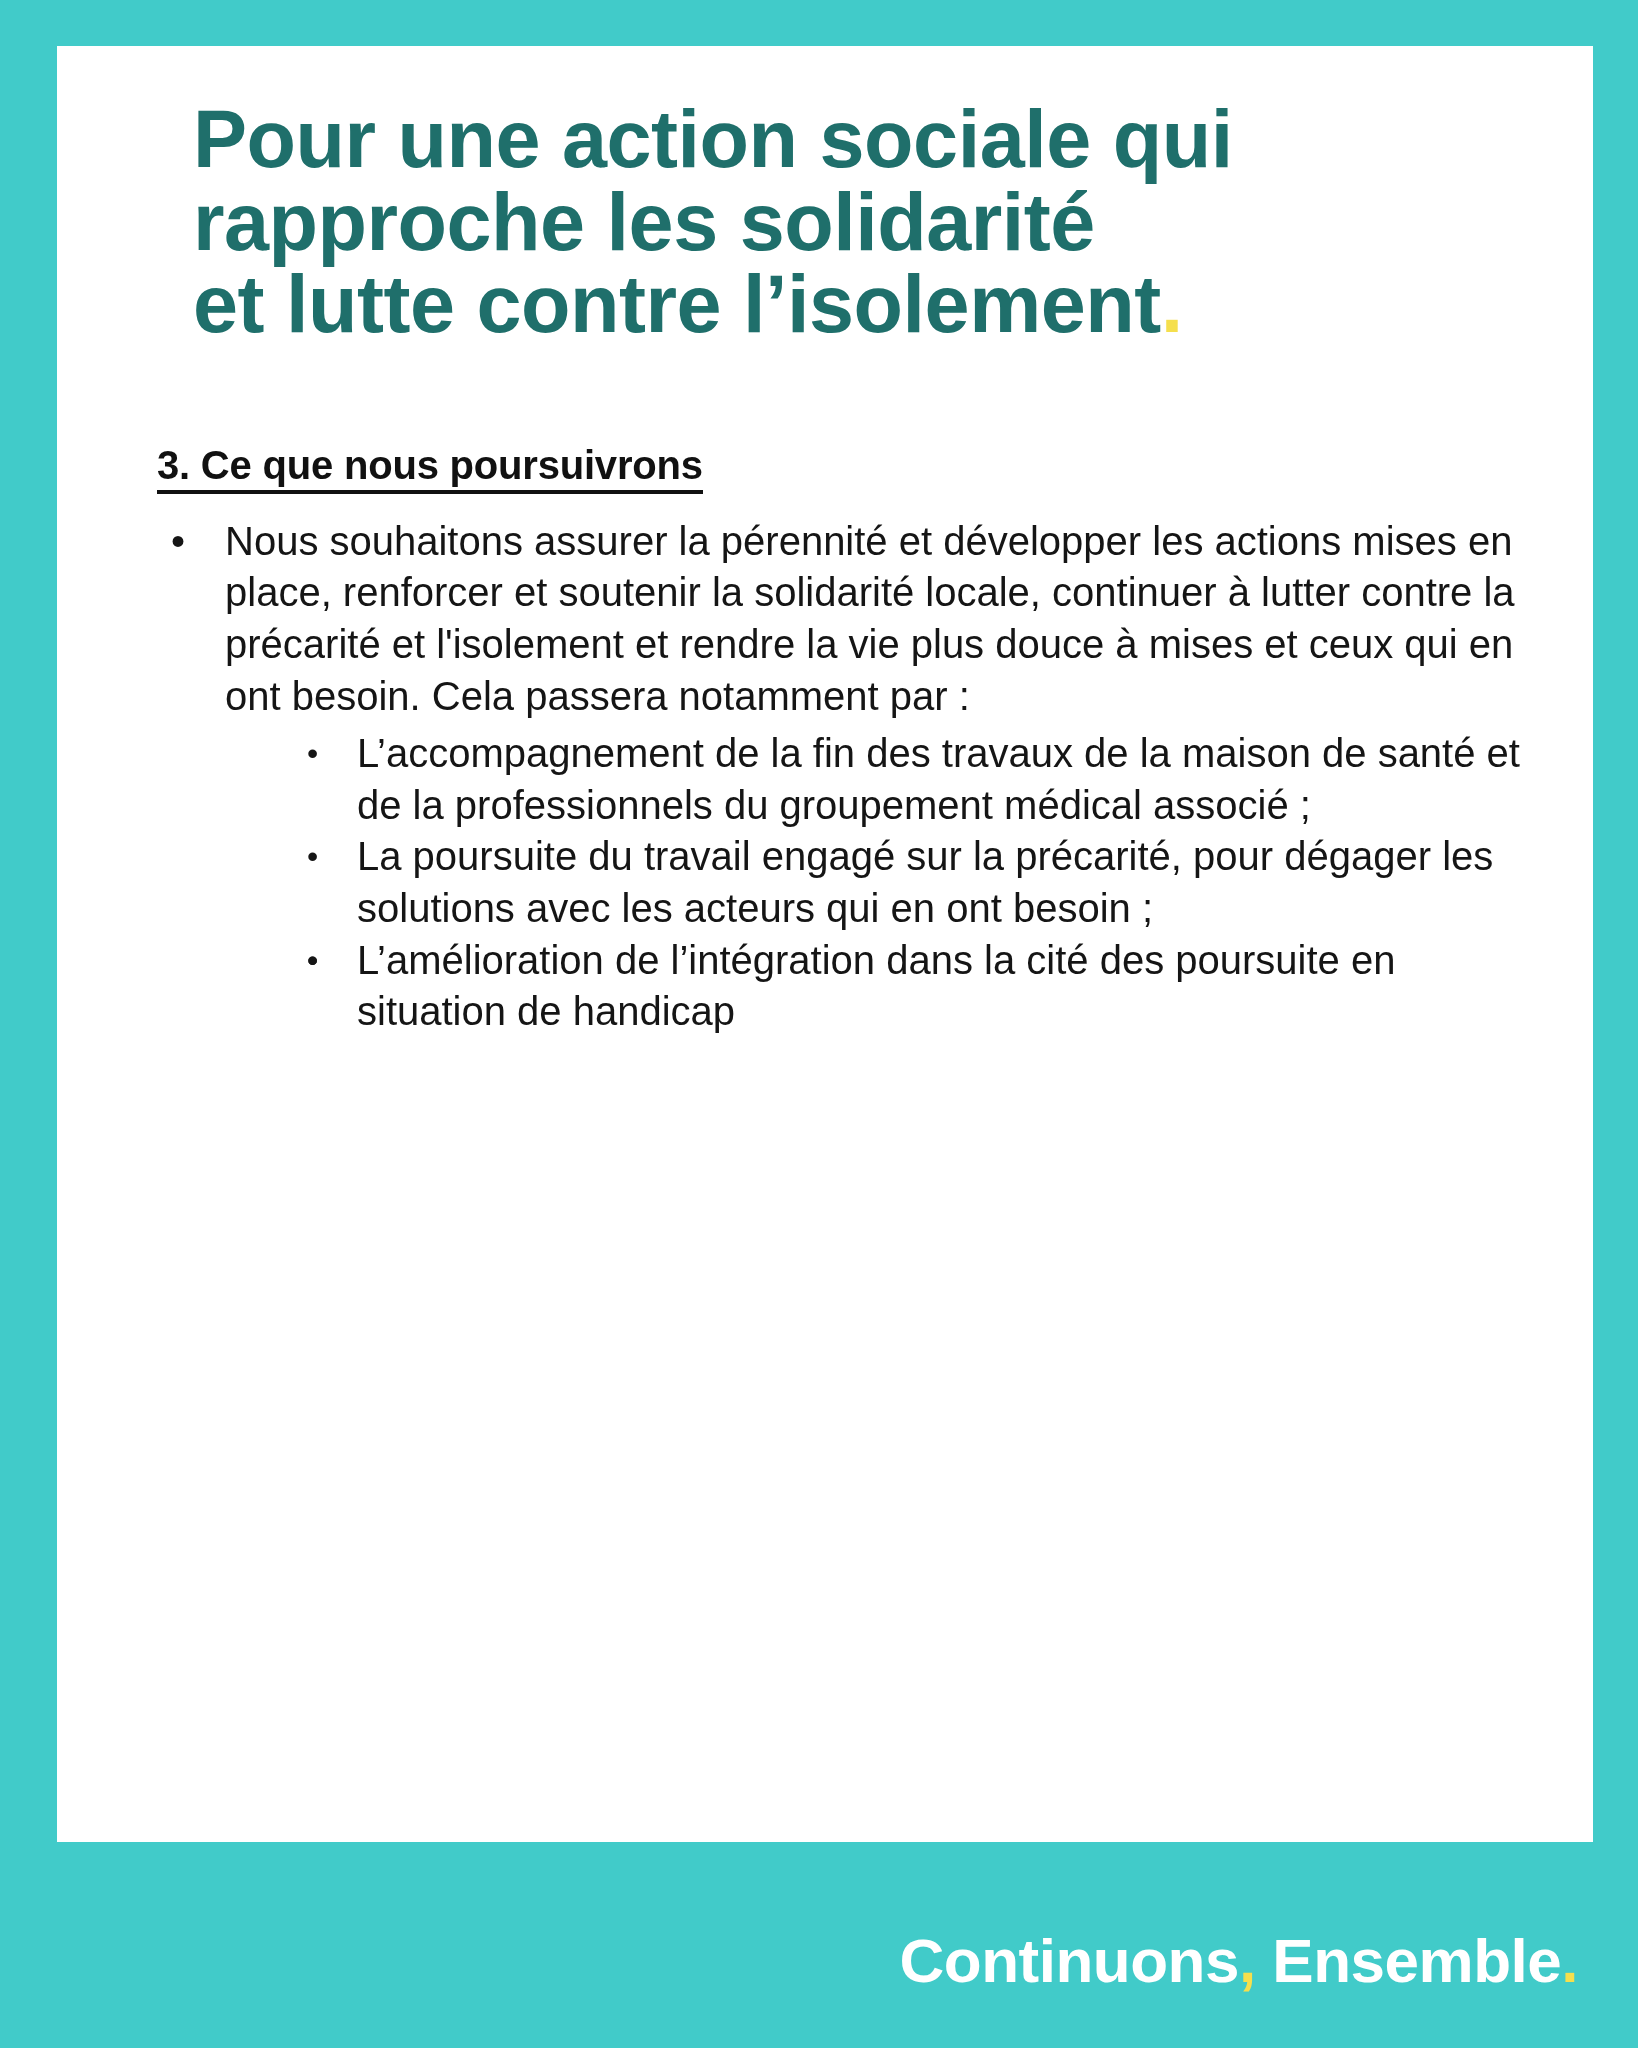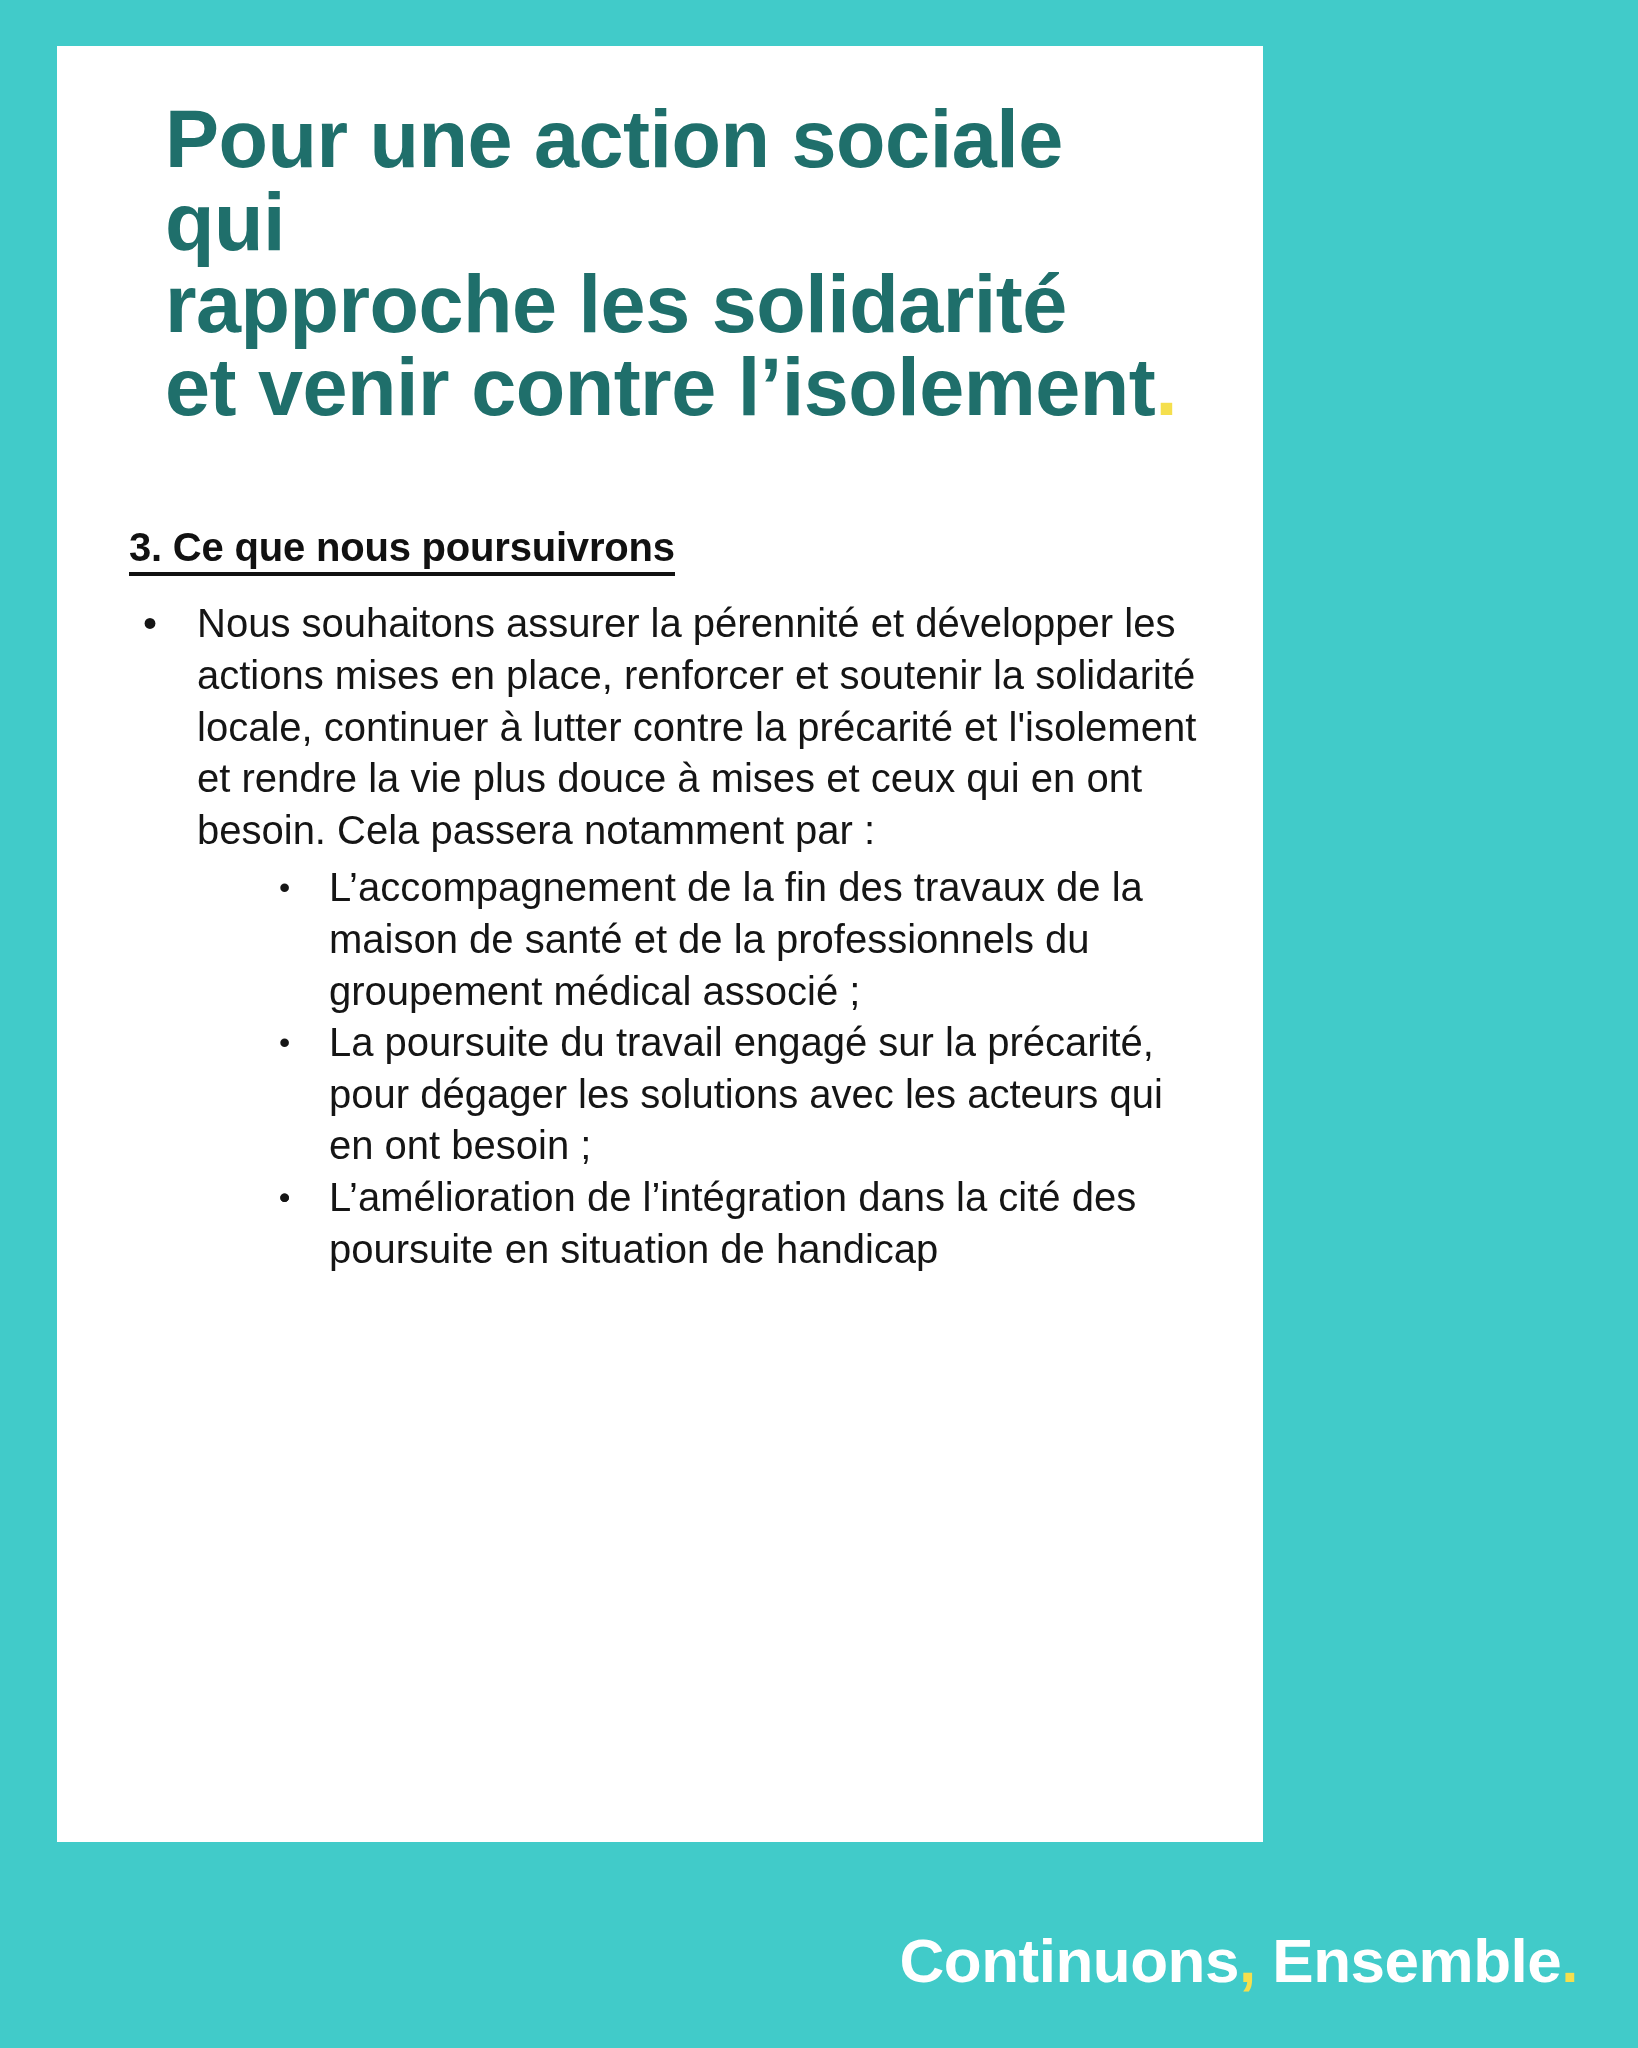--- a/index.html
+++ b/index.html
@@ -20,25 +20,25 @@
     height: 2048px;
     background: #41CBC9;
     box-sizing: border-box;
   }
 
   
   .panel {
     position: absolute;
     left: 57px;
     top: 46px;
-    width: 1206px;
+    width: 1536px;
     height: 1796px;
     background: #FFFFFF;
     box-sizing: border-box;
-    padding: 42px 62px 0 34px;
+    padding: 42px 62px 0 62px;
   }
 
   
   .title {
     color: #1F6F6B;
     font-size: 81px;
     font-weight: bold;
     line-height: 1.02;
     letter-spacing: -0.5px;
     margin: 0 0 0 0;
@@ -139,21 +139,21 @@
 </head>
 <body>
 
 <div class="slide">
 
   <div class="panel">
 
     <h1 class="title">
       <span>Pour une action sociale qui</span><br>
       <span>rapproche les solidarité</span><br>
-      <span>et venir contre l’isolement</span><span class="accent-dot">.</span>
+      <span>et lutte contre l’isolement</span><span class="accent-dot">.</span>
     </h1>
 
     <div style="height:96px"></div>
 
     <h2 class="section-heading">
       <span class="underlined">3. Ce que nous poursuivrons</span>
     </h2>
 
     <ul class="body-list">
       <li class="lvl1-item">

